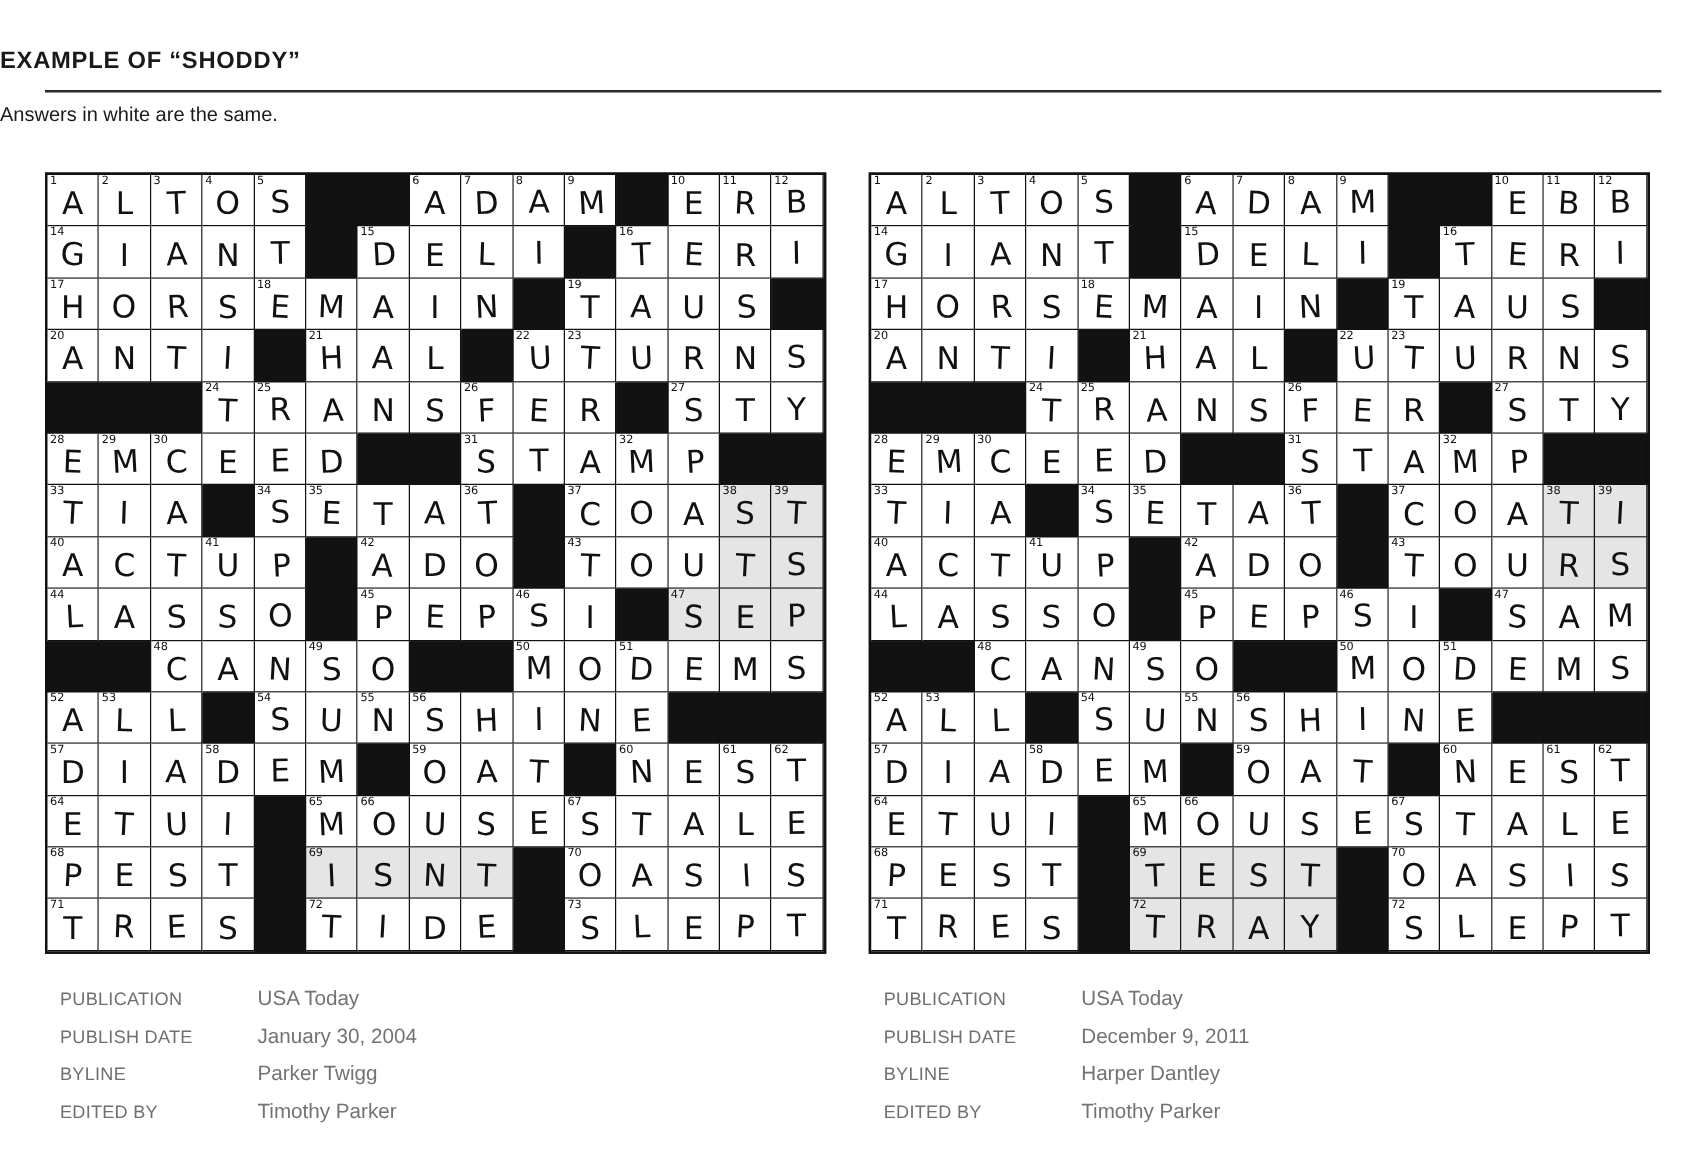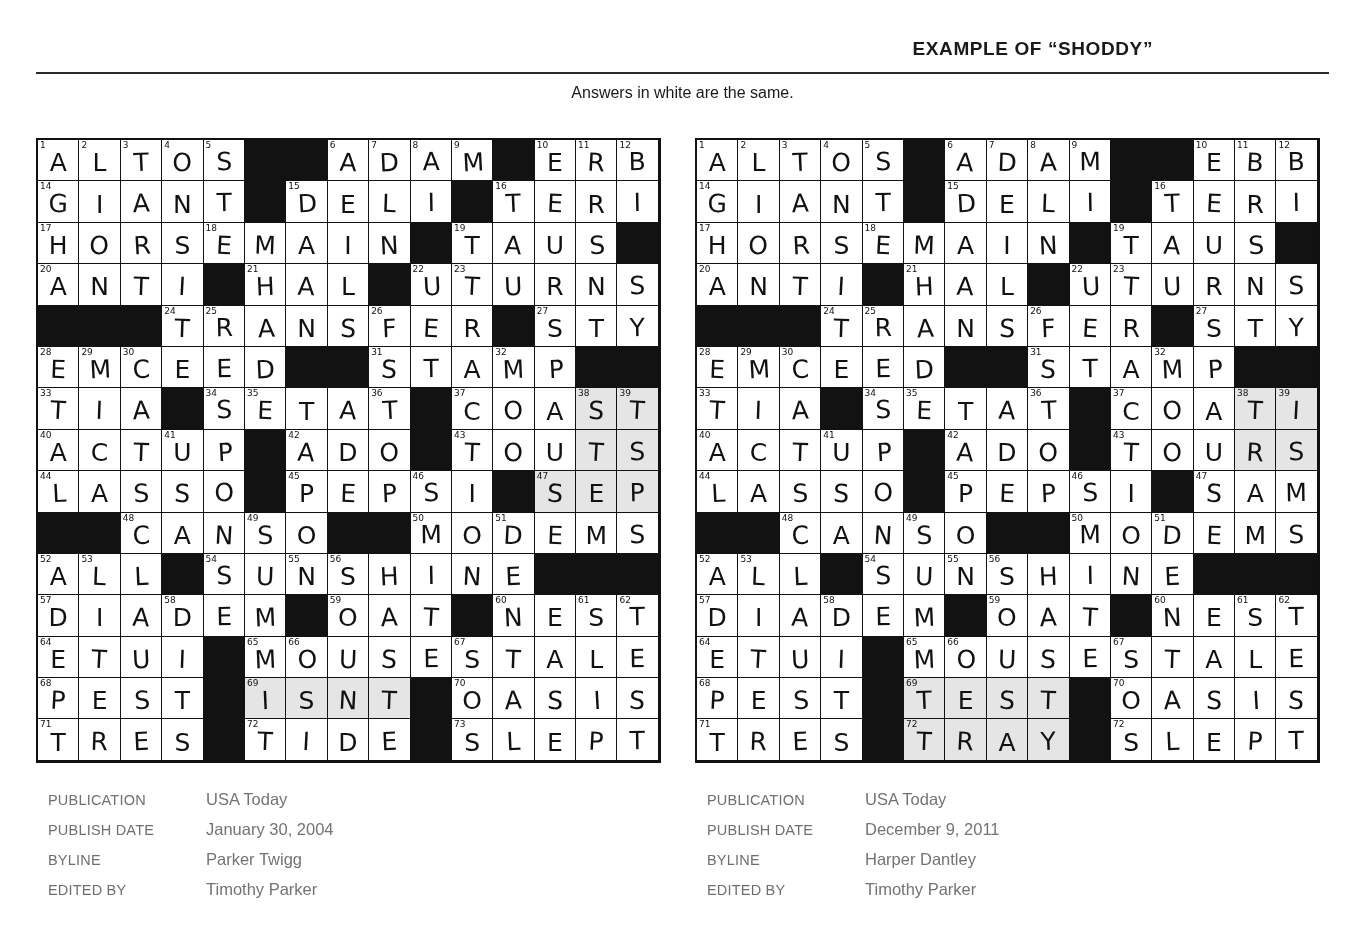--- a/index.html
+++ b/index.html
@@ -8,28 +8,28 @@
     background:#ffffff;
     font-family:"Liberation Sans", sans-serif;
     color:#1a1a1a;
     overflow:hidden;
   }
   .page{position:relative;width:1365px;height:933px;}
 
   
   .title{
     position:absolute;top:38px;left:0;width:1153px;
-    text-align:right;font-size:19px;font-weight:bold;letter-spacing:.6px;
+    text-align:left;font-size:19px;font-weight:bold;letter-spacing:.6px;
   }
   .rule{
     position:absolute;top:72px;left:36px;width:1293px;height:2px;background:#2b2b2b;
   }
   .subtitle{
     position:absolute;top:84px;left:0;width:1365px;
-    text-align:center;font-size:16px;
+    font-size:16px;
   }
 
   
   .grid-wrap{position:absolute;top:138px;}
   .grid-wrap.left{left:36px;}
   .grid-wrap.right{left:695px;}
 
   .grid{
     display:grid;
     grid-template-columns:repeat(15,41.4px);

